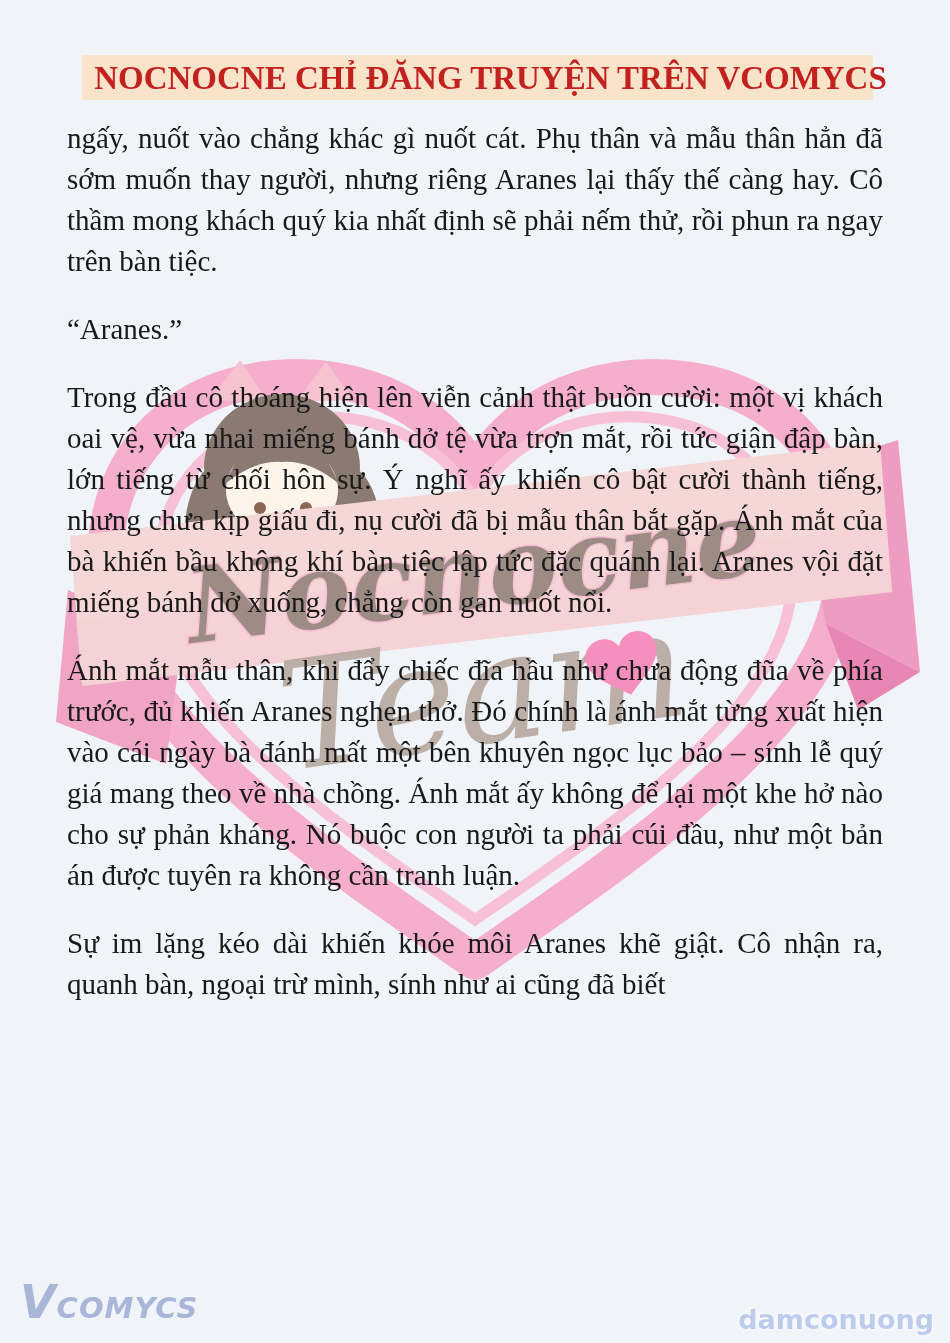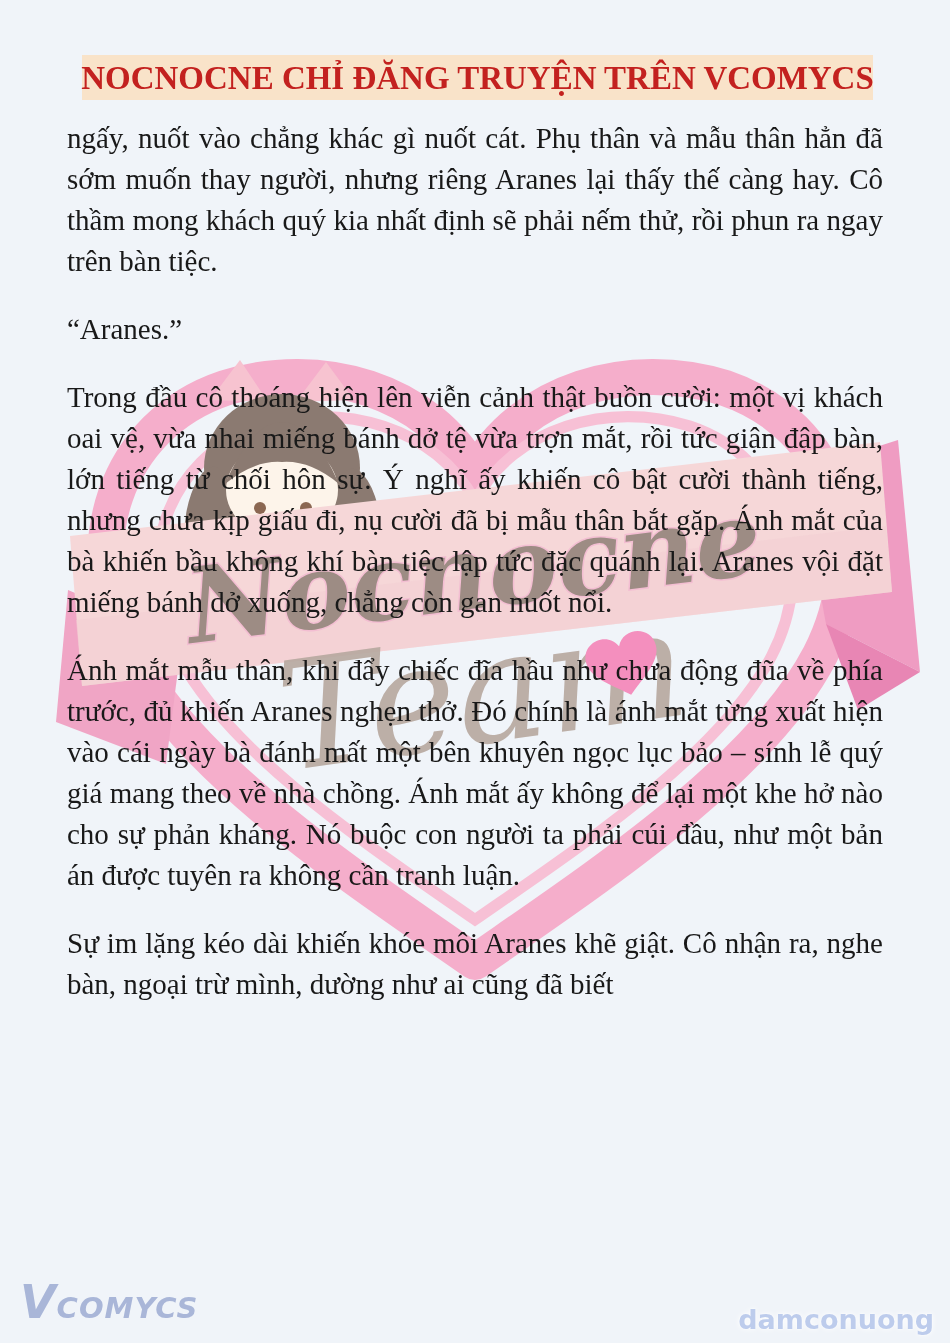--- a/index.html
+++ b/index.html
@@ -9,21 +9,21 @@
     margin:0 auto;
     background:#f0f4f9;
     overflow:hidden;
     font-family:"Liberation Serif","DejaVu Serif",serif;
   }
 
   
   .header-banner{
     position:absolute;left:82px;top:55px;width:791px;height:45px;
     background:#f9e3c9;
-    display:flex;align-items:center;justify-content:center;
+    display:flex;align-items:center;justify-content:flex-start;
     z-index:2;
   }
   .header-title{
     font-weight:bold;
     font-size:34px;
     color:#c3211f;
     white-space:nowrap;
     transform:scaleX(0.97);
     letter-spacing:0px;
   }
@@ -112,19 +112,19 @@
 
   <div class="header-banner">
     <span class="header-title">NOCNOCNE CHỈ ĐĂNG TRUYỆN TRÊN VCOMYCS</span>
   </div>
 
   <main class="story">
     <p>ngấy, nuốt vào chẳng khác gì nuốt cát. Phụ thân và mẫu thân hẳn đã sớm muốn thay người, nhưng riêng Aranes lại thấy thế càng hay. Cô thầm mong khách quý kia nhất định sẽ phải nếm thử, rồi phun ra ngay trên bàn tiệc.</p>
     <p>“Aranes.”</p>
     <p>Trong đầu cô thoáng hiện lên viễn cảnh thật buồn cười: một vị khách oai vệ, vừa nhai miếng bánh dở tệ vừa trợn mắt, rồi tức giận đập bàn, lớn tiếng từ chối hôn sự. Ý nghĩ ấy khiến cô bật cười thành tiếng, nhưng chưa kịp giấu đi, nụ cười đã bị mẫu thân bắt gặp. Ánh mắt của bà khiến bầu không khí bàn tiệc lập tức đặc quánh lại. Aranes vội đặt miếng bánh dở xuống, chẳng còn gan nuốt nổi.</p>
     <p>Ánh mắt mẫu thân, khi đẩy chiếc đĩa hầu như chưa động đũa về phía trước, đủ khiến Aranes nghẹn thở. Đó chính là ánh mắt từng xuất hiện vào cái ngày bà đánh mất một bên khuyên ngọc lục bảo – sính lễ quý giá mang theo về nhà chồng. Ánh mắt ấy không để lại một khe hở nào cho sự phản kháng. Nó buộc con người ta phải cúi đầu, như một bản án được tuyên ra không cần tranh luận.</p>
-    <p>Sự im lặng kéo dài khiến khóe môi Aranes khẽ giật. Cô nhận ra, nghe bàn, ngoại trừ mình, dường như ai cũng đã biết</p>
+    <p>Sự im lặng kéo dài khiến khóe môi Aranes khẽ giật. Cô nhận ra, quanh bàn, ngoại trừ mình, sính như ai cũng đã biết</p>
   </main>
 
   <div class="logo">VCOMYCS</div>
   <div class="credit">damconuong</div>
 
 </div>
 
 </body></html>

